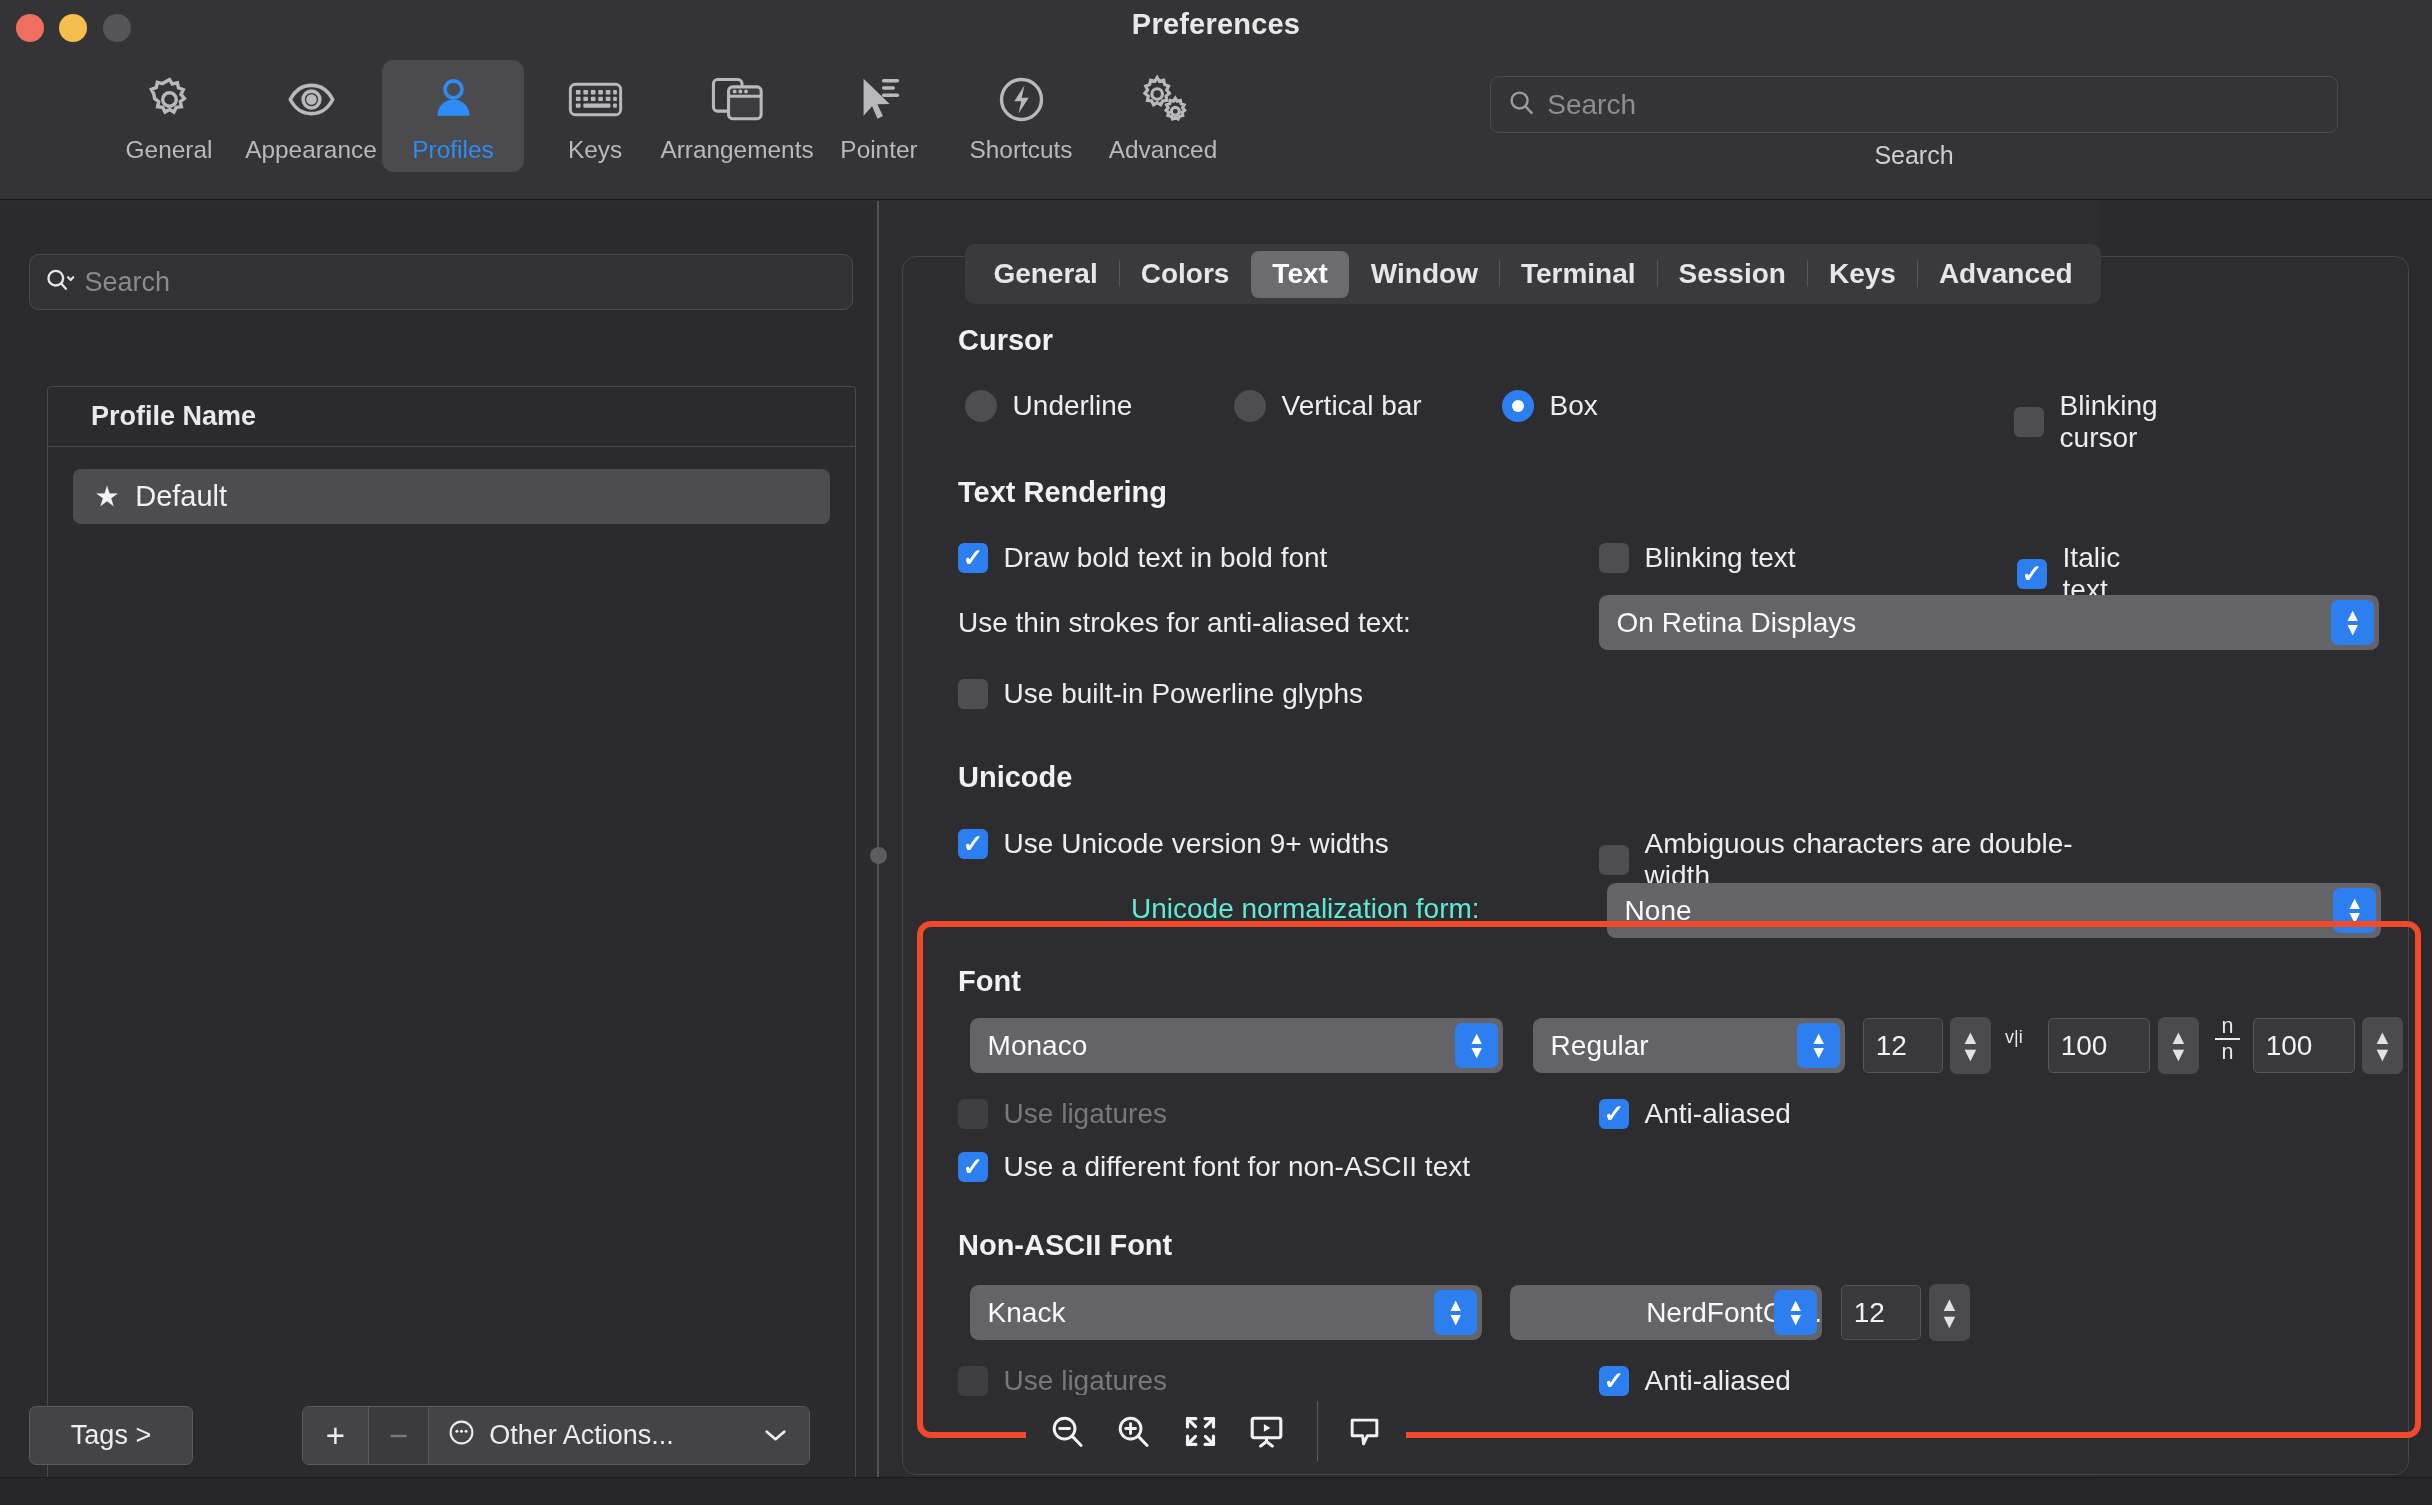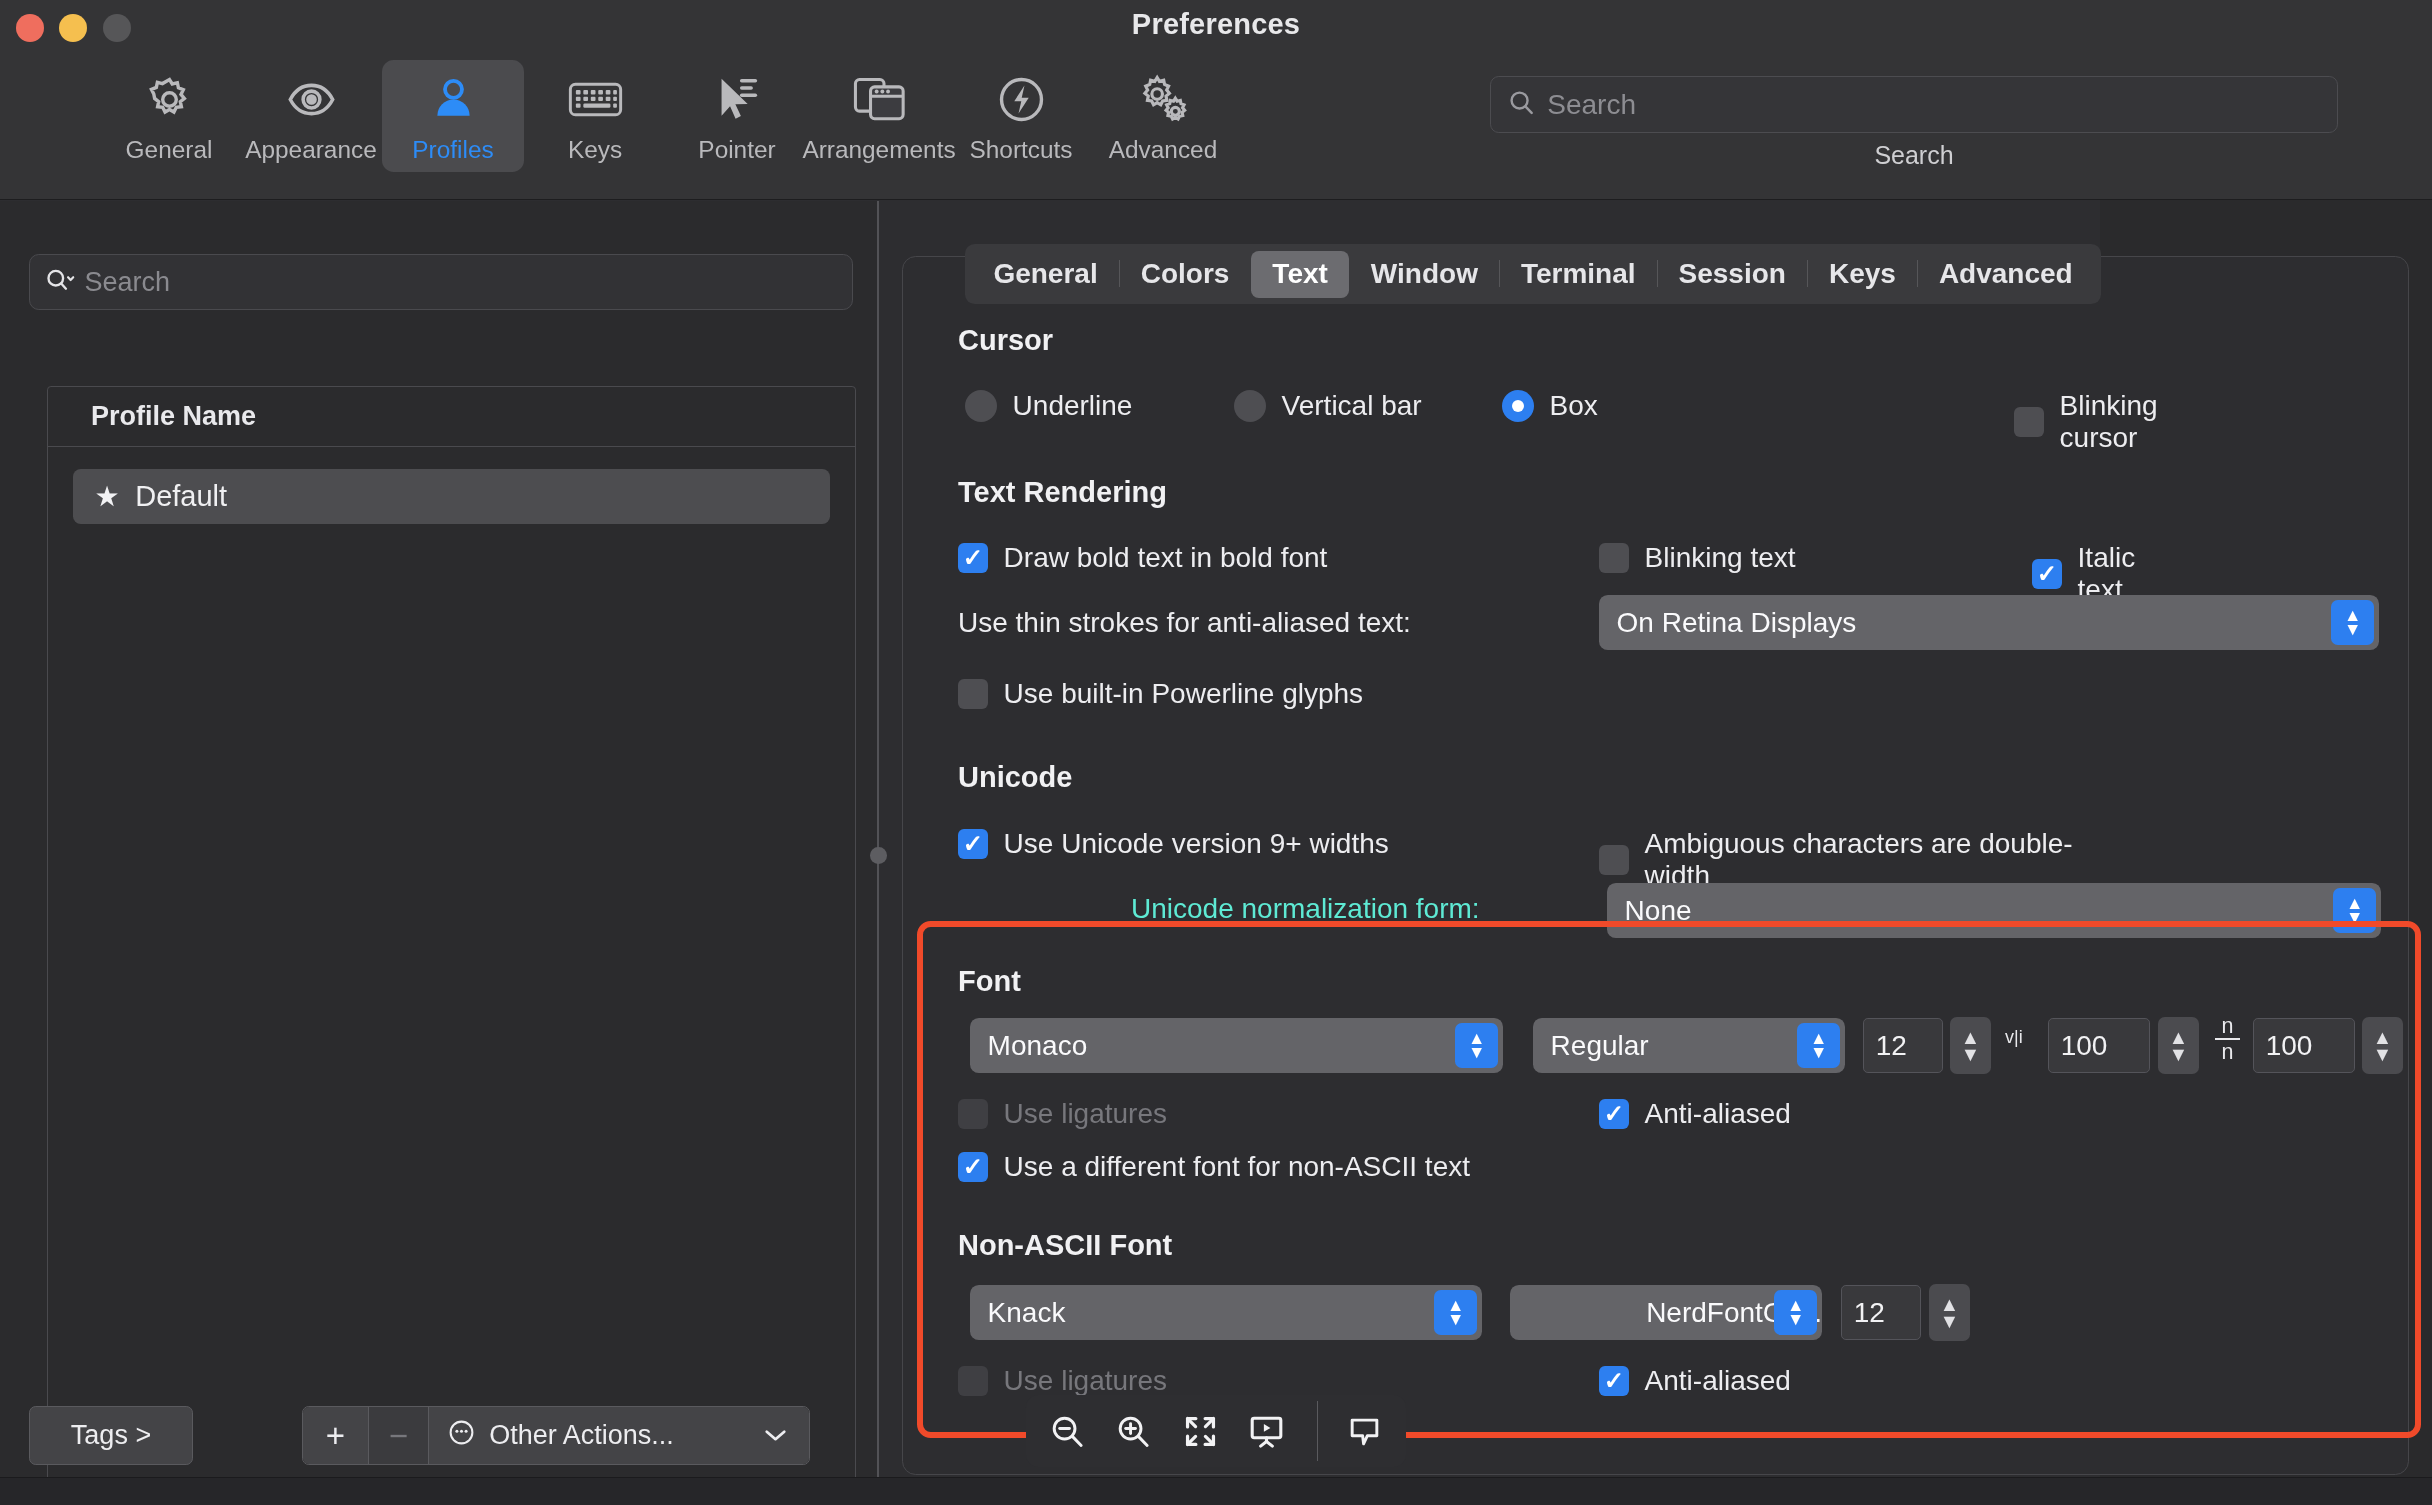--- a/index.html
+++ b/index.html
@@ -226,46 +226,46 @@
               <rect x="7.8" y="12" width="13.8" height="2.2" rx=".7"></rect>
               <rect x="23" y="12" width="1.9" height="2.2" rx=".5"></rect>
             </g>
           </svg>
         </span>
         <span class="lbl">Keys</span>
       </div>
 
       <div class="tb-item">
         <span class="ic">
-          <svg width="47" height="51" viewBox="0 0 22 24" fill="none">
-            <path d="M3.5 2.2l0 17.4 4-4.4 2.6 5.8 2.5-1.2-2.6-5.6 5.8-.1z" fill="#b9b9bc"></path>
-            <g stroke="#b9b9bc" stroke-width="1.7" stroke-linecap="round">
-              <path d="M13 3.2h6.4"></path>
-                <path d="M13 6.6h4.4"></path>
-                <path d="M13 10h6.4"></path>
-            </g>
-          </svg>
-        </span>
-        <span class="lbl">Pointer</span>
-      </div>
-
-      <div class="tb-item">
-        <span class="ic">
           <svg width="53" height="47" viewBox="0 0 26 22" fill="none" stroke="#b9b9bc" stroke-width="1.5">
             <rect x="1.2" y="1.2" width="14" height="15.5" rx="2"></rect>
             <rect x="8.6" y="4.8" width="16" height="15.6" rx="2" fill="#3c3c40"></rect>
             <path d="M8.6 9.4h16"></path>
             <g fill="#b9b9bc" stroke="none">
               <circle cx="11.6" cy="7.1" r=".95"></circle>
                 <circle cx="14.4" cy="7.1" r=".95"></circle>
                 <circle cx="17.2" cy="7.1" r=".95"></circle>
             </g>
           </svg>
         </span>
         <span class="lbl">Arrangements</span>
+      </div>
+
+      <div class="tb-item">
+        <span class="ic">
+          <svg width="47" height="51" viewBox="0 0 22 24" fill="none">
+            <path d="M3.5 2.2l0 17.4 4-4.4 2.6 5.8 2.5-1.2-2.6-5.6 5.8-.1z" fill="#b9b9bc"></path>
+            <g stroke="#b9b9bc" stroke-width="1.7" stroke-linecap="round">
+              <path d="M13 3.2h6.4"></path>
+                <path d="M13 6.6h4.4"></path>
+                <path d="M13 10h6.4"></path>
+            </g>
+          </svg>
+        </span>
+        <span class="lbl">Pointer</span>
       </div>
 
       <div class="tb-item">
         <span class="ic">
           <svg width="51" height="51" viewBox="0 0 24 24" fill="none" stroke="#b9b9bc" stroke-width="1.6">
             <circle cx="12" cy="12" r="9.4"></circle>
             <path d="M13.4 5.4L8.6 12.8h3.3l-1.3 5.8 4.8-7.4h-3.3z" fill="#b9b9bc" stroke="none"></path>
           </svg>
         </span>
         <span class="lbl">Shortcuts</span>
@@ -384,21 +384,21 @@
   <div style="position:absolute;left:958px;top:476px;" class="sec-title">Text Rendering</div>
 
   <div style="position:absolute;left:958px;top:542px;" class="chk">
     <span class="box on"></span>
     <span>Draw bold text in bold font</span>
   </div>
   <div style="position:absolute;left:1599px;top:542px;" class="chk">
     <span class="box"></span>
     <span>Blinking text</span>
   </div>
-  <div style="position:absolute;left:2017px;top:542px;margin-left:15px;" class="chk">
+  <div style="position:absolute;left:2017px;top:542px;" class="chk">
     <span class="box on"></span>
     <span>Italic text</span>
   </div>
 
   <div style="position:absolute;left:958px;top:607px;font-size:28px;color:#ededf0;">Use thin strokes for anti-aliased text:</div>
   <div class="select" style="position:absolute;left:1599px;top:595px;width:780px;">
     <span>On Retina Displays</span>
     <span class="arrows">▲<br>▼</span>
   </div>
 

